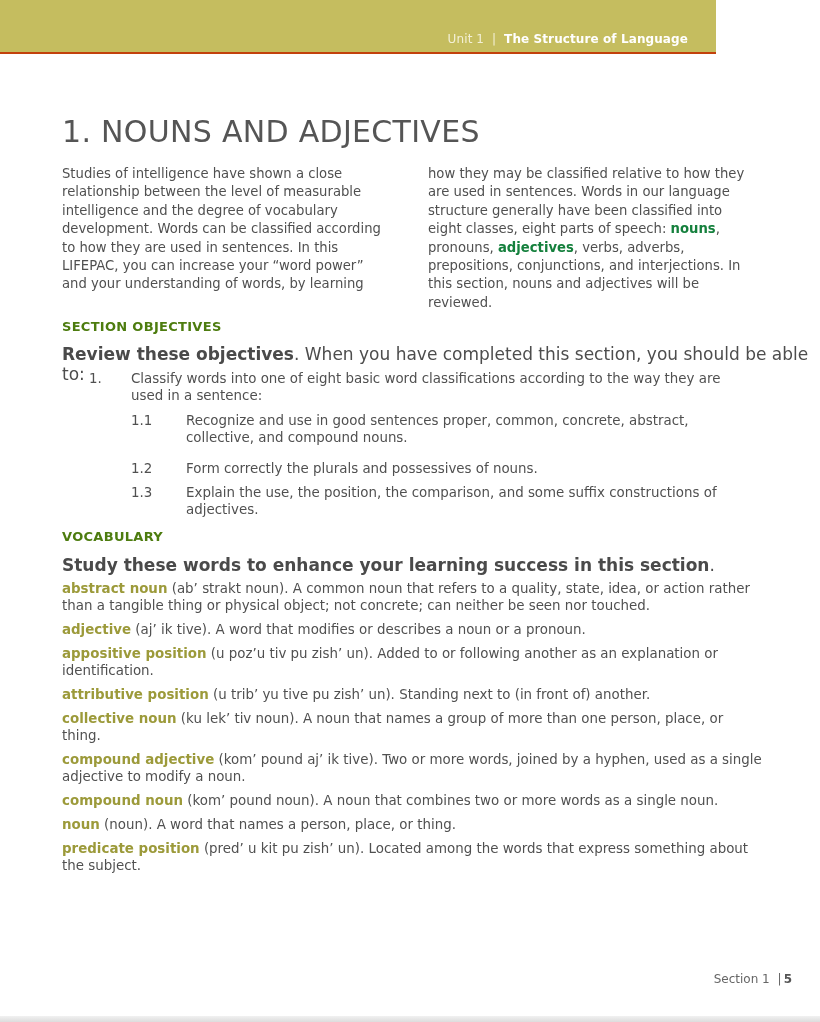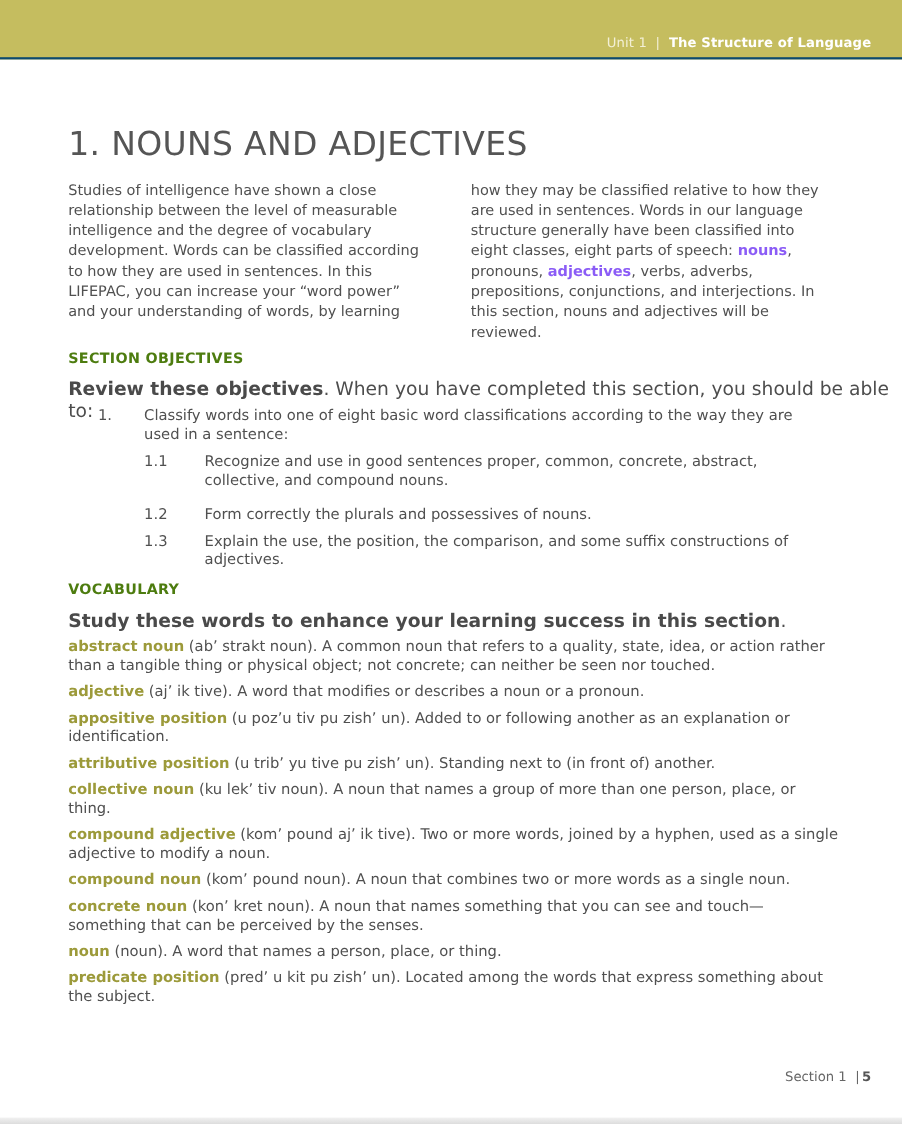--- a/index.html
+++ b/index.html
@@ -1,43 +1,43 @@
 <!DOCTYPE html>
 <html><head>
   <meta charset="utf-8">
   <style>
     * { box-sizing: border-box; margin: 0; padding: 0; }
     html, body { width: 820px; height: 1022px; background: #ffffff; overflow: hidden; }
     body { font-family: "DejaVu Sans", sans-serif; color: #4d4d4d; position: relative; }
 
     .header-band {
-      position: absolute; left: 0; top: 0; width: 820px; height: 54px;
+      position: absolute; left: 0; top: 0; width: 716px; height: 54px;
       background: #c5bd5f;
-      border-bottom: 2px solid #0c4a6e;
+      border-bottom: 2px solid #c2410c;
     }
     .running-head {
       position: absolute; right: 28px; top: 32px;
       font-size: 12px; color: #f3f0d6; letter-spacing: 0.1px;
     }
     .running-head .sep { margin: 0 4px; }
     .running-head .title { color: #ffffff; font-weight: bold; }
 
     .page-title {
       position: absolute; left: 62px; top: 114px;
       font-size: 30px; font-weight: normal; color: #555555;
       letter-spacing: 0.3px;
     }
 
     .intro {
       position: absolute; left: 62px; top: 165px; width: 696px;
       display: flex; justify-content: space-between;
       font-size: 13.2px; line-height: 18.4px; color: #505050; gap: 36px;
     }
     .intro .col { width: 330px; }
-    .accent { color: #8b5cf6; font-weight: bold; }
+    .accent { color: #15803d; font-weight: bold; }
 
     .section-head {
       position: absolute; left: 62px;
       font-size: 13px; font-weight: bold; color: #4d7c0f; letter-spacing: 0.3px;
     }
     .lead {
       position: absolute; left: 62px;
       font-size: 17px; color: #4d4d4d;
     }
     .lead b { color: #4a4a4a; }
@@ -107,21 +107,20 @@
 <div class="lead" style="top:555px;"><b>Study these words to enhance your learning success in this section</b><span>.</span></div>
 
 <div class="vocab" style="top:580px;">
   <div class="vocab-item"><span class="vocab-term">abstract noun</span><span> (ab’ strakt noun). A common noun that refers to a quality, state, idea, or action rather than a tangible thing or physical object; not concrete; can neither be seen nor touched.</span></div>
   <div class="vocab-item"><span class="vocab-term">adjective</span><span> (aj’ ik tive). A word that modifies or describes a noun or a pronoun.</span></div>
   <div class="vocab-item"><span class="vocab-term">appositive position</span><span> (u poz’u tiv pu zish’ un). Added to or following another as an explanation or identification.</span></div>
   <div class="vocab-item"><span class="vocab-term">attributive position</span><span> (u trib’ yu tive pu zish’ un). Standing next to (in front of) another.</span></div>
   <div class="vocab-item"><span class="vocab-term">collective noun</span><span> (ku lek’ tiv noun). A noun that names a group of more than one person, place, or thing.</span></div>
   <div class="vocab-item"><span class="vocab-term">compound adjective</span><span> (kom’ pound aj’ ik tive). Two or more words, joined by a hyphen, used as a single adjective to modify a noun.</span></div>
   <div class="vocab-item"><span class="vocab-term">compound noun</span><span> (kom’ pound noun). A noun that combines two or more words as a single noun.</span></div>
-  <div class="vocab-item"><span class="vocab-term">concrete noun</span><span> (kon’ kret noun). A noun that names something that you can see and touch—something that can be perceived by the senses.</span></div>
   <div class="vocab-item"><span class="vocab-term">noun</span><span> (noun). A word that names a person, place, or thing.</span></div>
   <div class="vocab-item"><span class="vocab-term">predicate position</span><span> (pred’ u kit pu zish’ un). Located among the words that express something about the subject.</span></div>
 </div>
 
 <div class="folio">
   <span>Section 1</span>
   <span class="bar">|</span><span class="num">5</span>
 </div>
 
 <div class="bottom-edge"></div>

